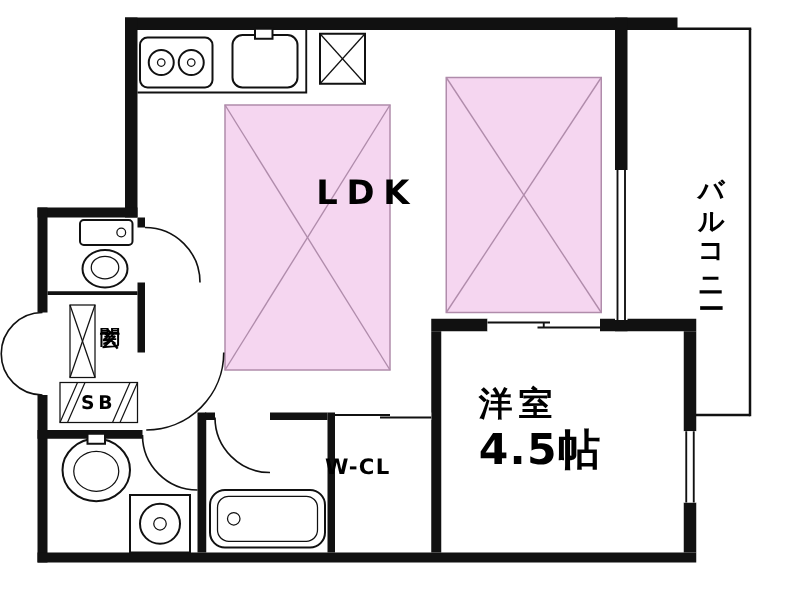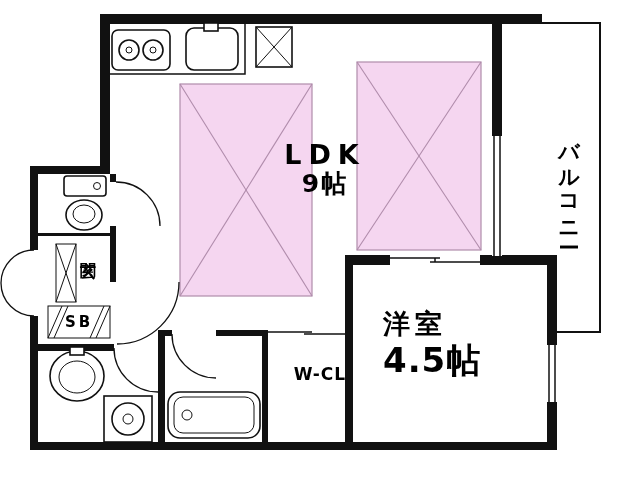--- a/index.html
+++ b/index.html
@@ -20,33 +20,33 @@
   .fix    { fill:#ffffff; stroke:#111111; stroke-width:1.6; }
   .fixs   { fill:#ffffff; stroke:#111111; stroke-width:1; }
   .fixline{ fill:none; stroke:#111111; stroke-width:1.5; }
   .arc    { fill:none; stroke:#111111; stroke-width:1.3; }
   .winbox { fill:#ffffff; }
   .winline{ stroke:#111111; stroke-width:1.5; }
   .hatch2 { stroke:#111111; stroke-width:1; }
 
   
   .label { position:absolute; z-index:3; color:#000; font-weight:bold; }
-  .ldk-label { left:253px; top:140px; width:144px; text-align:center; line-height:1.12; }
+  .ldk-label { left:253px; top:140px; width:144px; line-height:1.12; }
   .ldk-label .room-name  { font-size:27px; letter-spacing:7px; }
   .ldk-label .room-size  { font-size:25px; letter-spacing:2px; }
   .yoshitsu-label { left:383px; top:308px; width:140px; line-height:1.2; }
   .yoshitsu-label .room-name { font-size:27px; letter-spacing:5px; }
   .yoshitsu-label .room-size { font-size:34px; letter-spacing:1px; }
   .vertical {
     writing-mode:vertical-rl; text-orientation:upright;
   }
   .balcony-label { left:549px; top:98px;  width:34px; height:170px; font-size:21px; letter-spacing:3px; text-align:center; }
   .genkan-label  { left:76px;  top:248px; width:22px; height:64px;  font-size:16px; letter-spacing:2px; }
   .sb-label      { left:48px;  top:306px; width:62px; height:49px; line-height:32px; text-align:center; font-size:15px; letter-spacing:3px; }
-  .wcl-label     { left:260px; top:364px; width:86px; text-align:right; font-size:17px; letter-spacing:1px; }
+  .wcl-label     { left:260px; top:364px; width:86px; text-align:left; font-size:17px; letter-spacing:1px; }
 
   .watermark {
     position:absolute; z-index:2; left:130px; top:180px; width:400px;
     font-family:"DejaVu Serif","Liberation Serif",serif;
     font-size:58px; letter-spacing:12px; font-weight:normal;
     color:var(--watermark,#e3e1e1); white-space:nowrap;
   }
 </style>
 </head>
 <body>
@@ -181,21 +181,20 @@
     <g>
       <rect class="fixs" x="56" y="244" width="20" height="58"></rect>
       <line class="hatch2" x1="56" y1="244" x2="76" y2="302"></line>
       <line class="hatch2" x1="76" y1="244" x2="56" y2="302"></line>
     </g>
   </svg>
 
 
   <div class="label ldk-label">
     <div class="room-name">LDK</div>
-    <div class="room-size">9帖</div>
   </div>
 
   <div class="label yoshitsu-label">
     <div class="room-name">洋室</div>
     <div class="room-size">4.5帖</div>
   </div>
 
   <div class="label vertical balcony-label">バルコニー</div>
 
   <div class="label vertical genkan-label">玄関</div>

